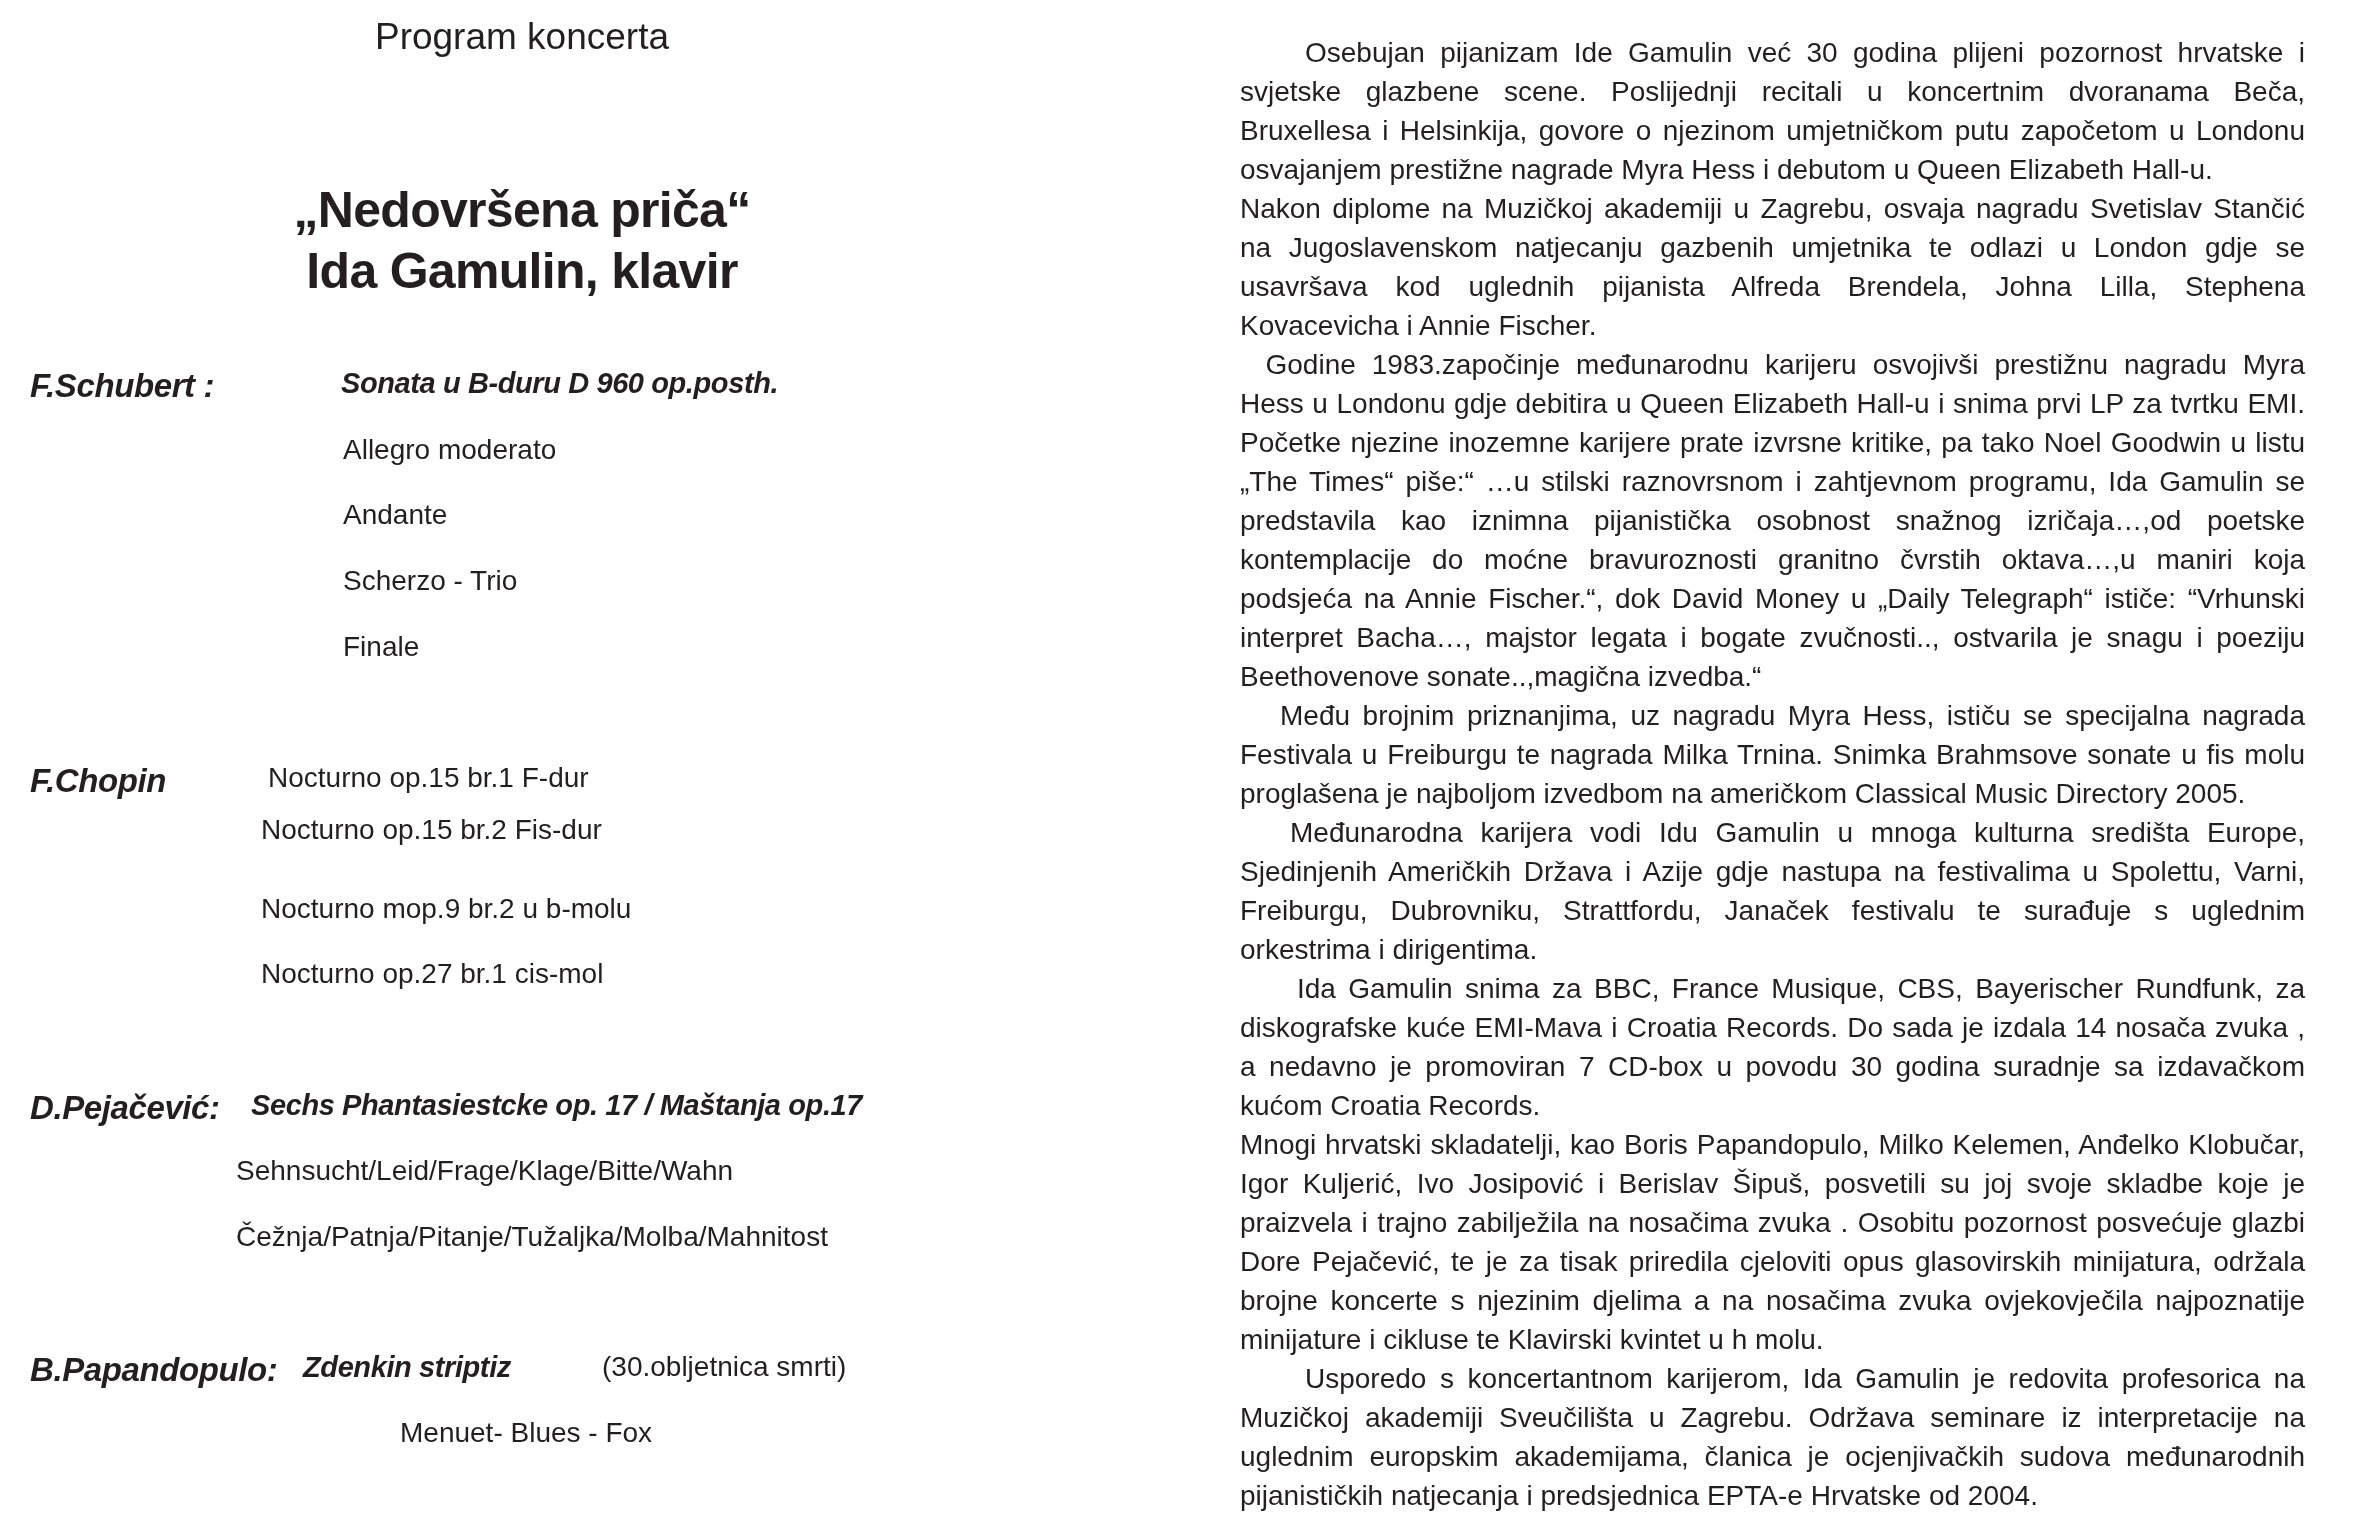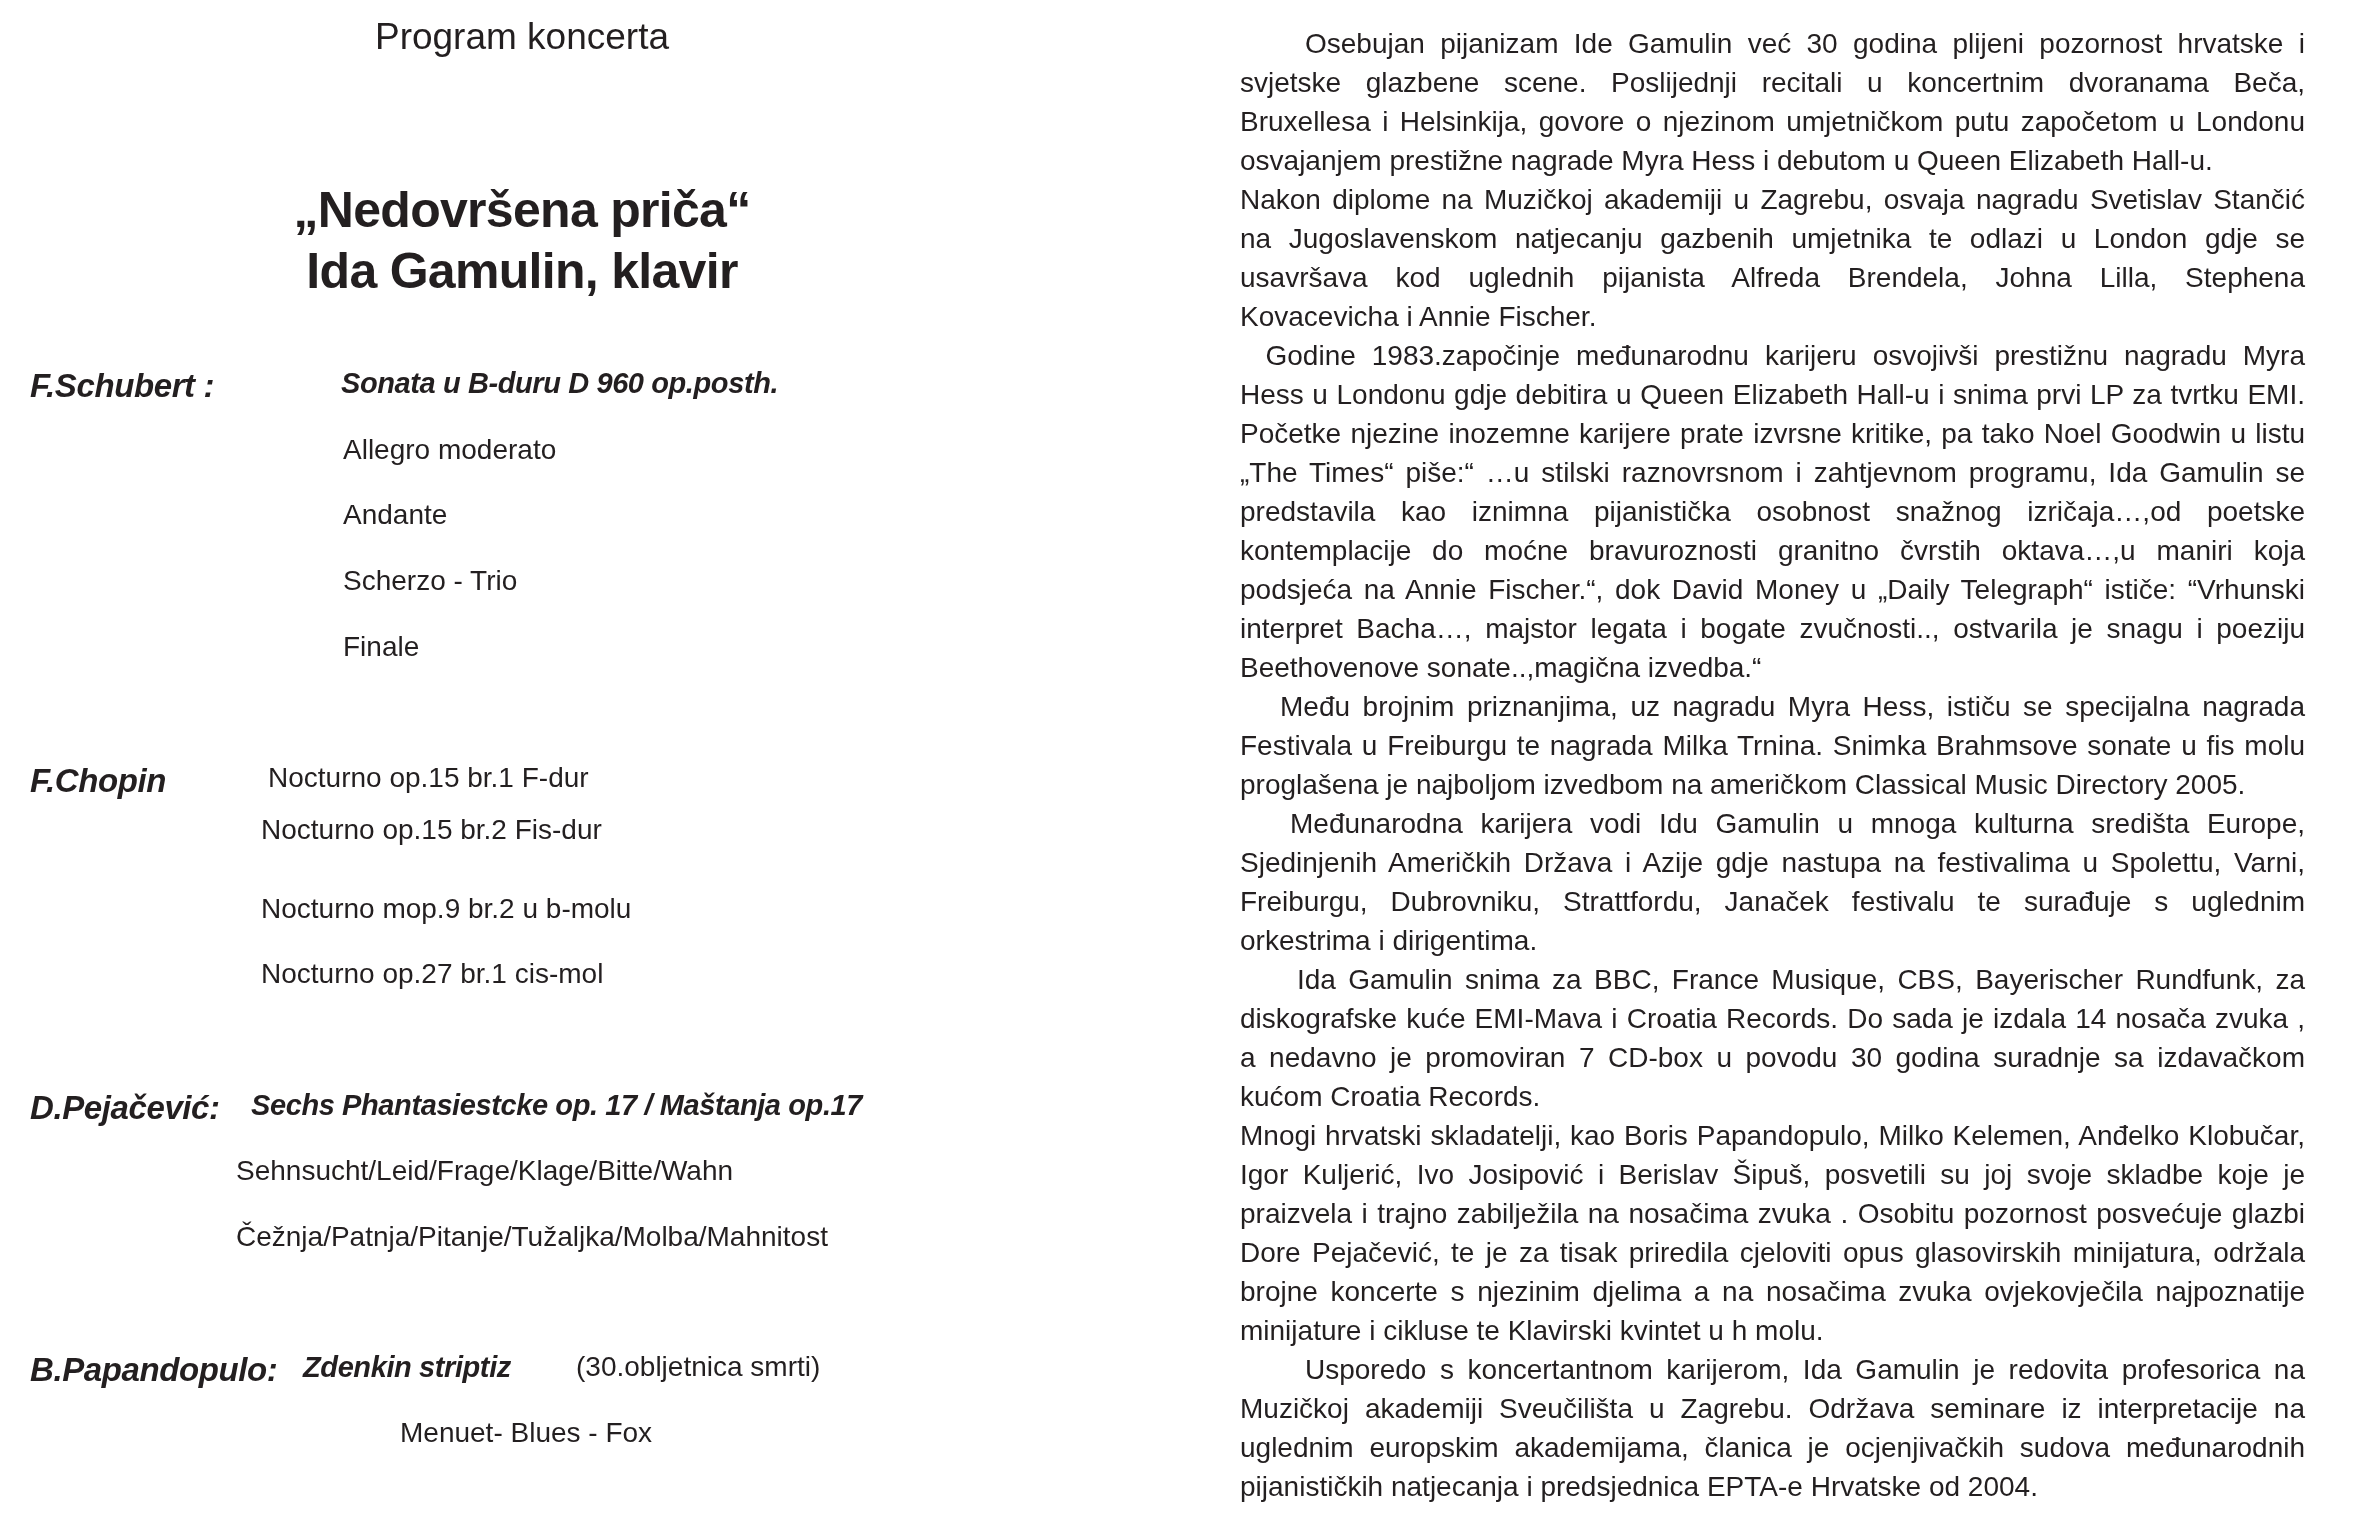--- a/index.html
+++ b/index.html
@@ -5,21 +5,21 @@
   html, body { margin: 0; padding: 0; background: #ffffff; }
   body { width: 2377px; height: 1532px; position: relative; overflow: hidden;
          font-family: "Liberation Sans", "DejaVu Sans", sans-serif; color: #231f20; }
   .abs { position: absolute; white-space: nowrap; }
   .left-col { position: absolute; left: 0; top: 0; width: 1105px; height: 1532px; padding-left: 14px; }
   .program-heading { left: 0; width: 1044px; top: 15.6px; text-align: center; font-size: 37px; }
   .title-line { left: 0; width: 1044px; text-align: center; font-size: 50px; font-weight: bold; letter-spacing: -0.7px; }
   .composer { font-size: 33px; font-weight: bold; font-style: italic; letter-spacing: -0.4px; }
   .work-bold { font-size: 29px; font-weight: bold; font-style: italic; letter-spacing: -0.4px; }
   .movement { font-size: 28px; }
-  .right-col { position: absolute; left: 1240px; top: 24px; width: 1065px;
+  .right-col { position: absolute; left: 1240px; top: 33px; width: 1065px;
                font-size: 28px; line-height: 39px; text-align: justify; }
   .right-col p { margin: 0; }
   .indent1 { text-indent: 65px; }
   .indent2 { text-indent: 25.5px; }
   .indent3 { text-indent: 40px; }
   .indent4 { text-indent: 50px; }
   .indent5 { text-indent: 57px; }
   .indent6 { text-indent: 65px; }
 </style>
 </head>
@@ -43,21 +43,21 @@
   <div class="abs movement" style="left:261px; top:893px;">Nocturno mop.9 br.2 u b-molu</div>
   <div class="abs movement" style="left:261px; top:958px;">Nocturno op.27 br.1 cis-mol</div>
 
   <div class="abs composer" style="left:30px; top:1089px;">D.Pejačević:</div>
   <div class="abs work-bold" style="left:251px; top:1089px;">Sechs Phantasiestcke op. 17 / Maštanja op.17</div>
   <div class="abs movement" style="left:236px; top:1155px;">Sehnsucht/Leid/Frage/Klage/Bitte/Wahn</div>
   <div class="abs movement" style="left:236px; top:1221px;">Čežnja/Patnja/Pitanje/Tužaljka/Molba/Mahnitost</div>
 
   <div class="abs composer" style="left:30px; top:1351px;">B.Papandopulo:</div>
   <div class="abs work-bold" style="left:303px; top:1351px;">Zdenkin striptiz</div>
-  <div class="abs movement" style="left:576px; top:1351px;">(30.obljetnica smrti)</div>
+  <div class="abs movement" style="left:602px; top:1351px;">(30.obljetnica smrti)</div>
   <div class="abs movement" style="left:400px; top:1417px;">Menuet- Blues - Fox</div>
 </div>
 
 <div class="right-col">
   <p class="indent1">Osebujan pijanizam Ide Gamulin već 30 godina plijeni pozornost hrvatske i svjetske glazbene scene. Poslijednji recitali u koncertnim dvoranama  Beča, Bruxellesa i Helsinkija, govore o njezinom umjetničkom putu započetom u Londonu osvajanjem prestižne nagrade  Myra Hess i debutom u Queen Elizabeth Hall-u.</p>
   <p>Nakon diplome na Muzičkoj akademiji u Zagrebu, osvaja nagradu Svetislav Stančić na Jugoslavenskom natjecanju gazbenih umjetnika te odlazi u London gdje se usavršava kod uglednih pijanista Alfreda Brendela, Johna Lilla, Stephena Kovacevicha i Annie Fischer.</p>
   <p class="indent2">Godine 1983.započinje međunarodnu karijeru osvojivši prestižnu nagradu Myra Hess u Londonu gdje  debitira u Queen Elizabeth Hall-u i snima prvi LP za tvrtku EMI. Početke njezine inozemne karijere prate izvrsne kritike, pa tako Noel Goodwin u listu „The Times“ piše:“ …u stilski raznovrsnom i zahtjevnom programu, Ida Gamulin se predstavila kao iznimna pijanistička osobnost snažnog izričaja…,od poetske kontemplacije do moćne bravuroznosti granitno čvrstih oktava…,u maniri koja podsjeća na Annie Fischer.“, dok David Money u „Daily Telegraph“ ističe: “Vrhunski interpret Bacha…, majstor legata i bogate zvučnosti.., ostvarila je snagu i poeziju Beethovenove sonate..,magična izvedba.“</p>
   <p class="indent3">Među brojnim priznanjima, uz nagradu Myra Hess,  ističu se specijalna nagrada Festivala u Freiburgu te nagrada Milka Trnina. Snimka Brahmsove sonate u fis molu proglašena je najboljom izvedbom na američkom Classical Music Directory 2005.</p>
   <p class="indent4">Međunarodna karijera vodi Idu Gamulin u mnoga kulturna središta Europe, Sjedinjenih Američkih Država i Azije gdje nastupa na festivalima u Spolettu, Varni, Freiburgu, Dubrovniku, Strattfordu, Janaček festivalu  te surađuje s uglednim orkestrima i dirigentima.</p>
   <p class="indent5">Ida Gamulin snima za BBC, France Musique, CBS, Bayerischer Rundfunk, za diskografske kuće EMI-Mava i Croatia Records. Do sada je izdala 14 nosača zvuka , a nedavno je promoviran 7 CD-box u povodu 30 godina suradnje sa  izdavačkom kućom Croatia Records.</p>

